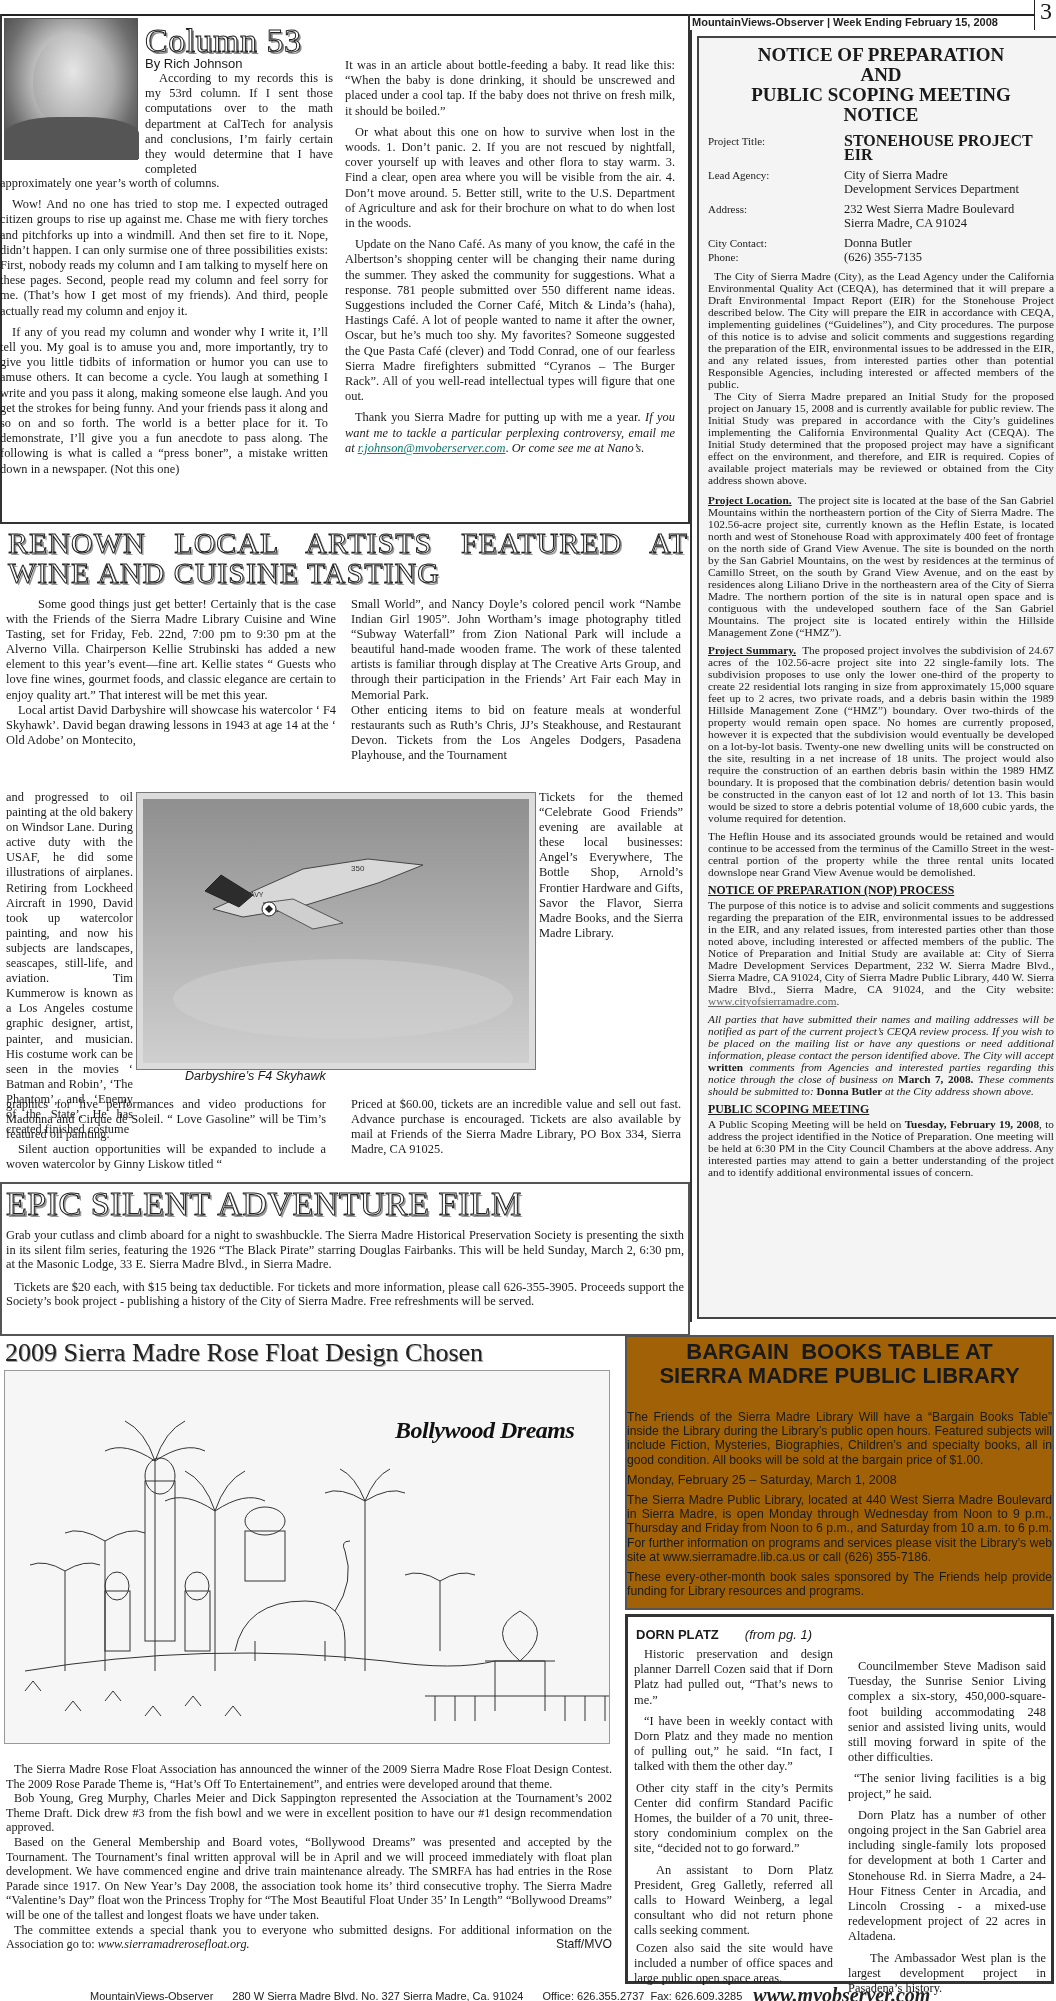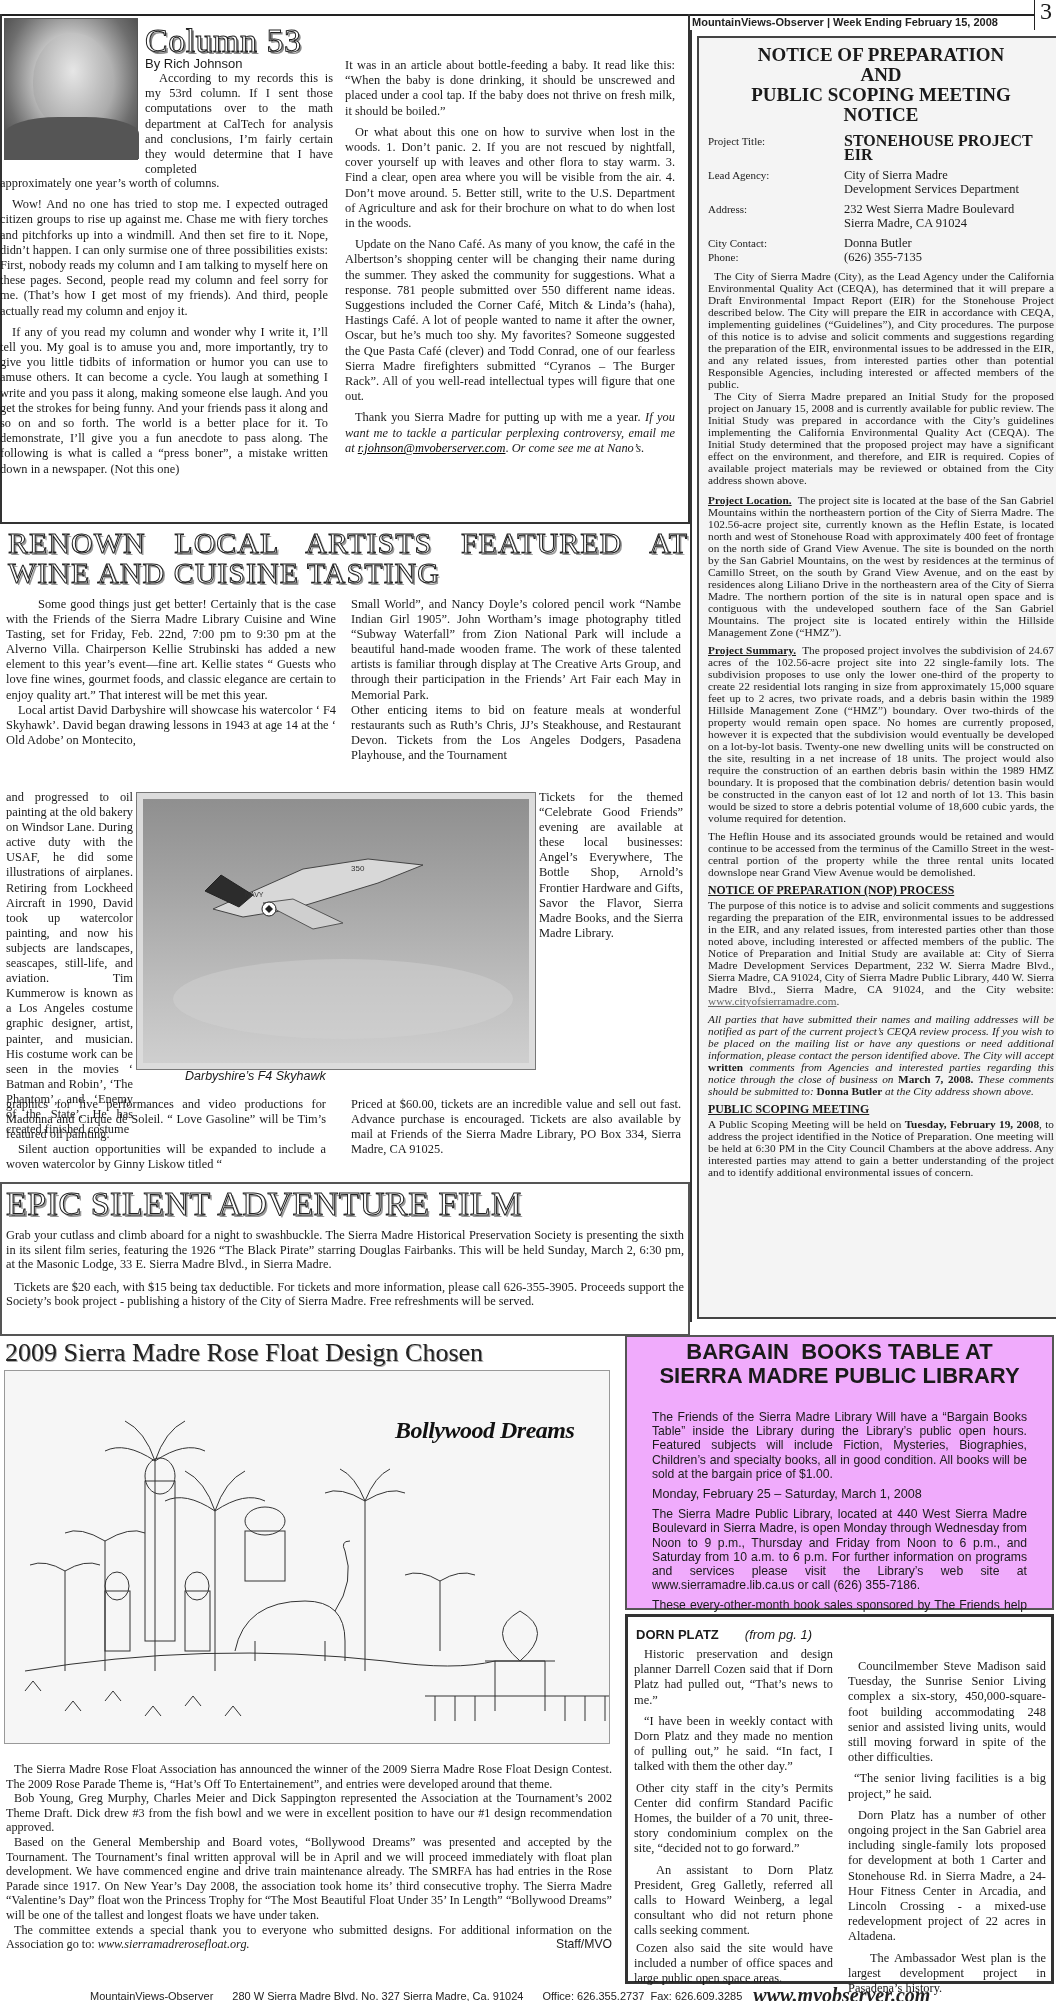--- a/index.html
+++ b/index.html
@@ -22,21 +22,21 @@
   .col53-title { left: 145px; top: 22px; font-size: 34px; color: #fff; -webkit-text-stroke: 1px #222; text-shadow: 2px 2px 0 #888; letter-spacing: 0.5px; font-family: "Liberation Serif", serif; }
   .col53-byline { left: 145px; top: 56px; font-size: 13px; font-family: "Liberation Sans", sans-serif; }
   .col53-text { font-size: 12.4px; line-height: 15.2px; }
   .col53-p1 { left: 145px; top: 71px; width: 188px; text-indent: 14px; }
   .col53-left { left: 0; top: 176px; width: 328px; }
   .col53-left p { text-indent: 12px; margin-bottom: 6px; }
   .col53-right { left: 345px; top: 58px; width: 330px; }
   .col53-right p { text-indent: 10px; margin-bottom: 6px; }
   .col53-right p.noindent { text-indent: 0; }
   .col53-right em { font-style: italic; }
-  .col53-right a { color: #000000; text-decoration: underline; font-style: italic; }
+  .col53-right a { color: #0f766e; text-decoration: underline; font-style: italic; }
 
   
   .nop-outer { left: 690px; top: 30px; width: 366px; height: 1292px; border-left: 2px solid #333; }
   .nop-box { left: 697px; top: 36px; width: 368px; height: 1283px; border: 2px solid #444; background: #f4f4f4; padding: 4px 9px 0 9px; font-family: "Liberation Serif", serif; }
   .nop-heading { text-align: center; font-weight: bold; font-size: 19px; line-height: 20px; margin-top: 3px; }
   .nop-fields { margin-top: 9px; }
   .nop-row { display: flex; font-size: 12.5px; line-height: 14px; margin-bottom: 6px; }
   .nop-label { width: 136px; font-weight: normal; font-size: 11px; }
   .nop-value { flex: 1; }
   .nop-title-row .nop-value { font-weight: bold; font-size: 16px; }
@@ -72,21 +72,21 @@
 
   
   .rose-title { left: 5px; top: 1338px; font-size: 26px; line-height: 30px; color: #222; text-shadow: 1px 1px 0 #aaa; font-family: "Liberation Serif", serif; }
   .rose-img { left: 4px; top: 1370px; width: 606px; height: 374px; border: 1px solid #999; background: #f6f6f6; overflow: hidden; }
   .rose-img .bollywood { position: absolute; left: 390px; top: 46px; font-family: "Liberation Serif", serif; font-weight: bold; font-style: italic; font-size: 24px; color: #111; letter-spacing: -0.5px; }
   .rose-text { left: 6px; top: 1762px; width: 606px; font-size: 12.2px; line-height: 14.6px; }
   .rose-text p { text-indent: 8px; }
   .rose-staff { font-family: "Liberation Sans", sans-serif; float: right; }
 
   
-  .books-box { left: 625px; top: 1335px; width: 429px; height: 275px; border: 2px solid #555; padding: 3px 25px; font-family: "Liberation Sans", sans-serif; background: #f0abfc; }
+  .books-box { left: 625px; top: 1335px; width: 429px; height: 275px; border: 2px solid #555; padding: 3px 0; font-family: "Liberation Sans", sans-serif; background: #a16207; }
   .books-title { text-align: center; font-weight: bold; font-size: 22px; line-height: 24px; }
   .books-body { font-size: 12.2px; line-height: 14.2px; margin-top: 22px; }
   .books-body p { margin-bottom: 6px; }
 
   
   .dorn-box { left: 625px; top: 1614px; width: 429px; height: 370px; border: 3px solid #333; background: #fff; }
   .dorn-head { left: 636px; top: 1627px; font-family: "Liberation Sans", sans-serif; font-size: 13px; }
   .dorn-head b { font-weight: bold; margin-right: 26px; }
   .dorn-head i { font-style: italic; }
   .dorn-col { font-size: 12.4px; line-height: 15.2px; }

